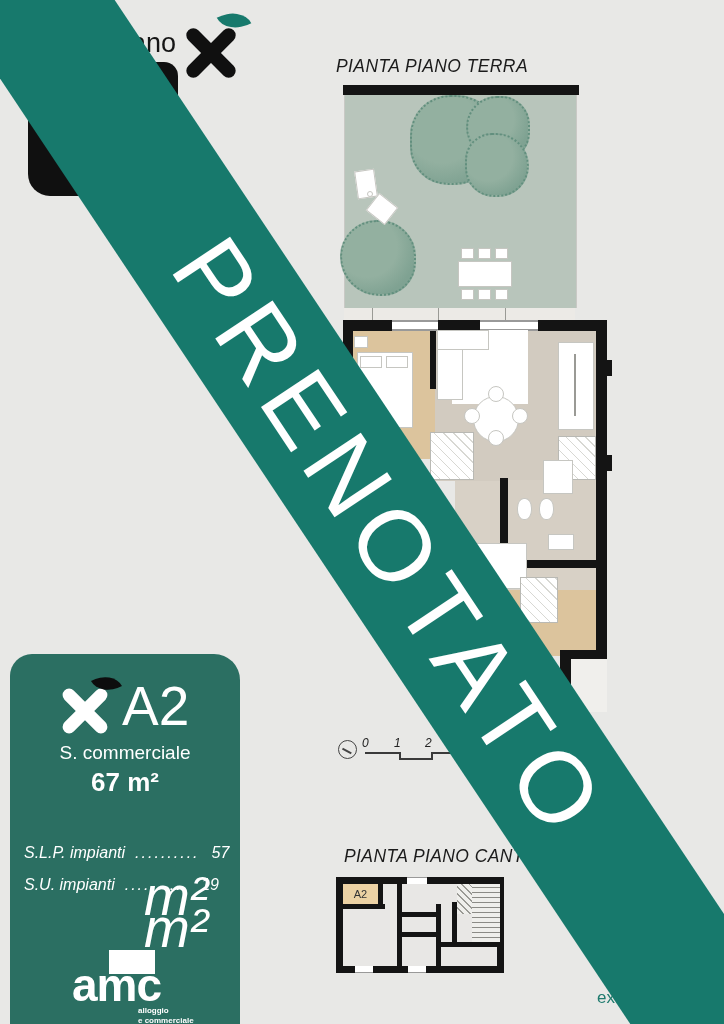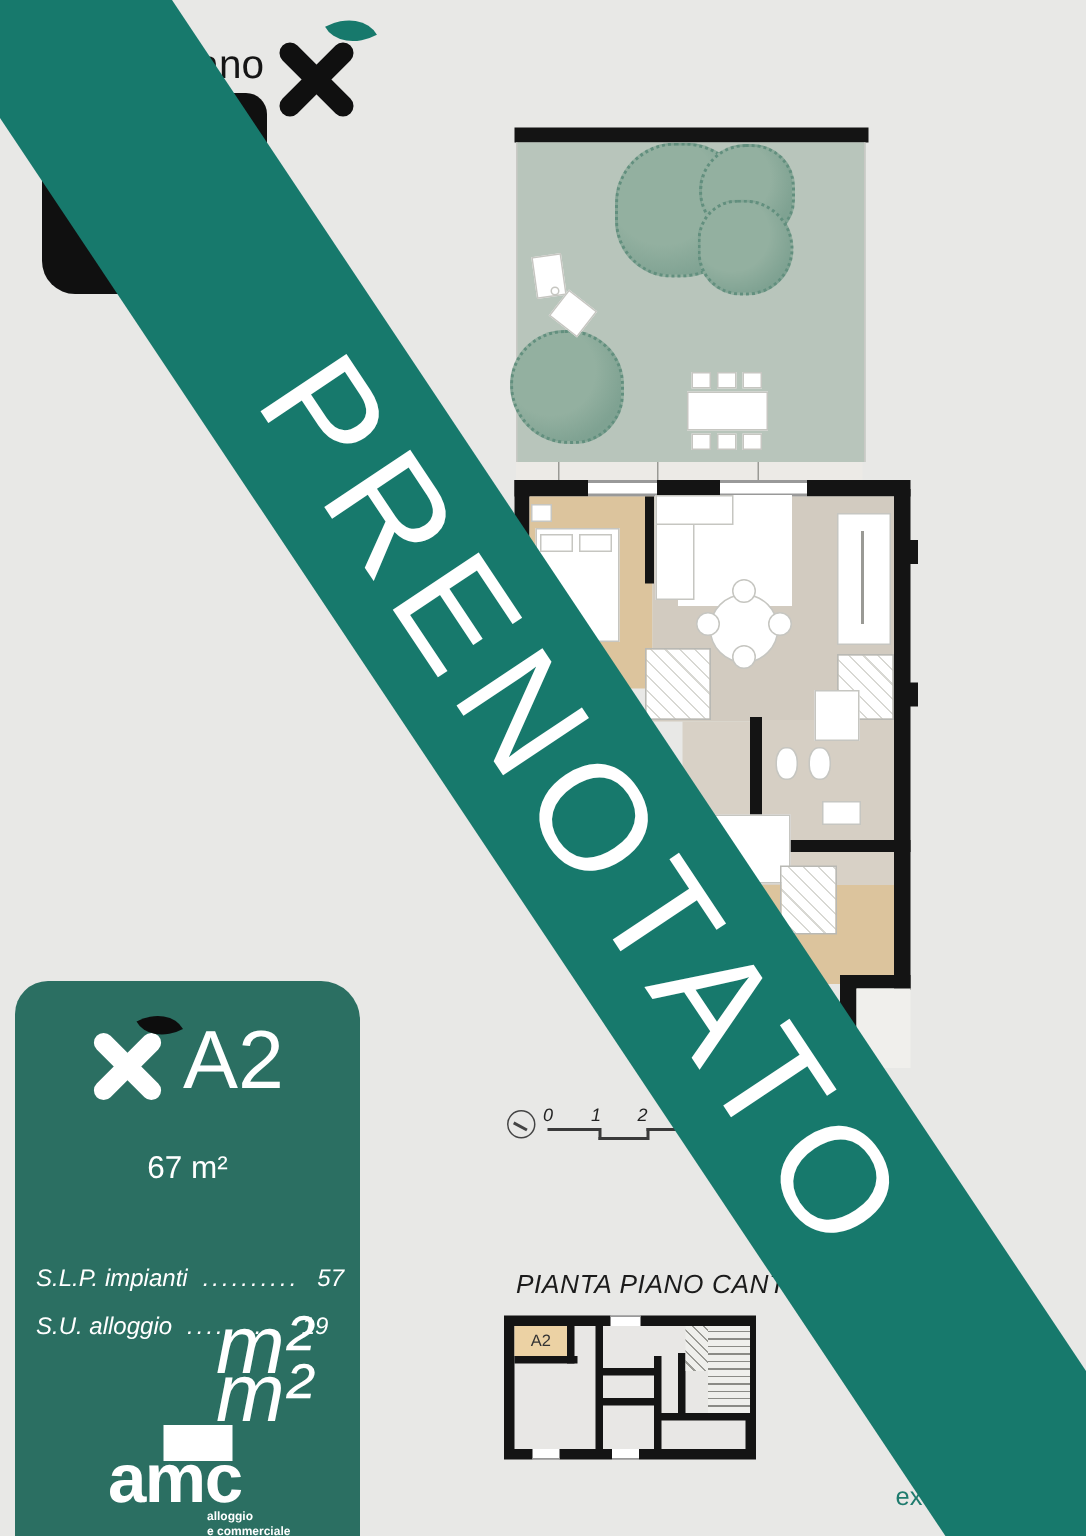--- a/index.html
+++ b/index.html
@@ -17,21 +17,21 @@
   
   #banner{position:absolute;left:3.7px;top:-166.4px;width:1600px;height:138.5px;
     background:#17796C;transform:rotate(56.31deg);transform-origin:0 0;
     display:flex;align-items:center;justify-content:center;z-index:10;}
   #banner .label{color:#ffffff;font-size:100px;font-weight:400;letter-spacing:10px;white-space:nowrap;}
   
   #card{position:absolute;left:10px;top:654px;width:230px;height:370px;background:#2B6F62;
     border-radius:22px 26px 0 0;z-index:5;color:#fff;}
   #card .unit{position:absolute;left:112px;top:20px;font-size:55px;font-weight:400;color:#fff;}
   #card .arealabel{position:absolute;left:0;top:88px;width:100%;text-align:center;font-size:19px;}
-  #card .areaval{position:absolute;left:0;top:113px;width:100%;text-align:center;font-size:21px;}
+  #card .areaval{position:absolute;left:0;top:113px;width:100%;text-align:center;font-size:26px;font-weight:bold;}
   .specrow{position:absolute;left:14px;width:202px;display:flex;align-items:baseline;
     font-style:italic;font-size:16px;color:#fff;white-space:nowrap;}
   .specrow .dots{margin-left:10px;letter-spacing:2px;}
   .specrow .val{margin-left:12px;}
   .specrow .unit{margin-left:8px;font-size:14px;}
   #amc{position:absolute;left:62px;top:296px;width:140px;height:70px;}
   #amc .word{position:absolute;left:0;top:8px;font-size:46px;font-weight:bold;letter-spacing:-1px;color:#ffffff;}
   #amc .roof{position:absolute;left:37px;top:0px;width:46px;height:24px;background:#fff;}
   #amc .tagline{position:absolute;left:66px;top:56px;font-size:8px;line-height:1.3;color:#fff;font-weight:bold;white-space:nowrap;}
   .scaletick{position:absolute;font-style:italic;font-size:12px;color:#222;}
@@ -43,20 +43,21 @@
 <div id="canvas">
 
   <div class="abs" style="left:28px;top:62px;width:150px;height:134px;background:#101010;border-radius:14px 14px 14px 22px;z-index:1;"></div>
   <div class="abs" style="left:131px;top:28px;font-size:27px;color:#151515;z-index:1;">ano</div>
   <div class="abs" style="left:180px;top:22px;width:62px;height:62px;z-index:1;">
     <div class="xbar" style="width:14px;height:64px;background:#101010;transform:translate(-50%,-50%) rotate(45deg);"></div>
     <div class="xbar" style="width:14px;height:64px;background:#101010;transform:translate(-50%,-50%) rotate(-45deg);"></div>
     <div class="leaf" style="left:40px;top:-12px;width:28px;height:21px;background:#17796C;transform:rotate(-28deg);"></div>
   </div>
 
+  <div class="heading" style="left:336px;top:56px;">PIANTA PIANO TERRA</div>
 
   <div class="abs" style="left:0;top:0;z-index:1;">
     <div class="wall" style="left:343px;top:85px;width:236px;height:10px;"></div>
     <div class="abs" style="left:344px;top:95px;width:231px;height:213px;background:#b8c5bb;border-left:1px solid #c9c9c5;border-right:1px solid #c9c9c5;"></div>
     <div class="tree" style="left:410px;top:95px;width:90px;height:90px;border-radius:48% 52% 55% 45%;"></div>
     <div class="tree" style="left:466px;top:96px;width:64px;height:64px;border-radius:52% 48% 45% 55%;"></div>
     <div class="tree" style="left:465px;top:133px;width:64px;height:64px;border-radius:45% 55% 52% 48%;"></div>
     <div class="tree" style="left:340px;top:220px;width:76px;height:76px;border-radius:50% 50% 46% 54%;"></div>
     <div class="white-box" style="left:356px;top:170px;width:20px;height:28px;transform:rotate(-8deg);"></div>
     <div class="white-box" style="left:370px;top:198px;width:24px;height:22px;transform:rotate(38deg);"></div>
@@ -165,30 +166,31 @@
     <span class="label">PRENOTATO</span>
   </div>
 
   <div id="card">
     <div class="abs" style="left:48px;top:30px;width:54px;height:54px;">
       <div class="xbar" style="width:13px;height:58px;background:#fff;transform:translate(-50%,-50%) rotate(45deg);"></div>
       <div class="xbar" style="width:13px;height:58px;background:#fff;transform:translate(-50%,-50%) rotate(-45deg);"></div>
       <div class="leaf" style="left:36px;top:-10px;width:25px;height:19px;background:#0d0d0d;transform:rotate(-28deg);"></div>
     </div>
     <div class="unit">A2</div>
+    <div class="arealabel">S. commerciale</div>
     <div class="areaval">67 m²</div>
 
     <div class="specrow" style="top:190px;">
       <span>S.L.P. impianti</span>
       <span class="dots">..........</span>
       <span class="val">57</span>
       <span class="unit">m²</span>
     </div>
     <div class="specrow" style="top:222px;">
-      <span>S.U. alloggio</span>
+      <span>S.U. impianti</span>
       <span class="dots">..........</span>
       <span class="val">19</span>
       <span class="unit">m²</span>
     </div>
 
     <div id="amc">
       <span class="word">amc</span>
       <span class="roof"></span>
       <span class="tagline">
         <span>alloggio</span><br>

